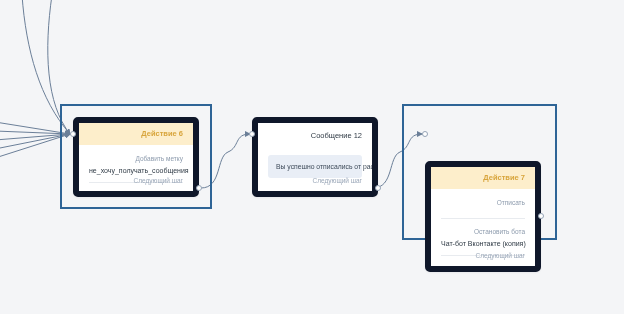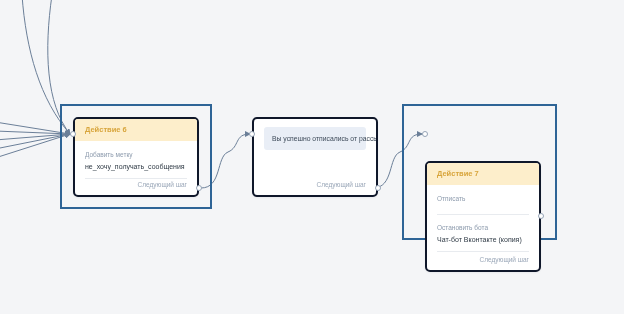--- a/index.html
+++ b/index.html
@@ -31,25 +31,26 @@
   .sel-frame {
     position: absolute;
     border: 2px solid #2e6496;
     background: transparent;
     box-sizing: border-box;
   }
   
   .node {
     position: absolute;
     background: #ffffff;
-    border: 2px solid #0f172a;
+    border: 6px solid #0f172a;
     border-radius: 5px;
     box-sizing: border-box;
     box-shadow: 0 1px 2px rgba(16,24,40,0.05);
     overflow: hidden;
+    text-align: right;
   }
   .node-header {
     height: 22px;
     line-height: 22px;
     padding: 0 10px;
     font-size: 7.5px;
     font-weight: bold;
     color: #d8a53c;
     background: #fdeecb;
     box-sizing: border-box;
@@ -156,20 +157,21 @@
       </div>
     </div>
     <div class="next-row" style="position:absolute; left:0; bottom:0; width:100%;">
       <span>Следующий шаг</span>
     </div>
   </div>
   <div class="port" style="left:70px; top:131px;"></div>
   <div class="port" style="left:196px; top:185px;"></div>
 
   <div class="node" style="left:252px; top:117px; width:126px; height:80px;">
+    <div class="node-header plain">Сообщение 12</div>
     <div class="node-body">
       <div class="bubble">Вы успешно отписались от рассылки.</div>
     </div>
     <div class="next-row" style="position:absolute; left:0; bottom:0; width:100%;">
       <span>Следующий шаг</span>
     </div>
   </div>
   <div class="port" style="left:249px; top:131px;"></div>
   <div class="port" style="left:375px; top:185px;"></div>
 

